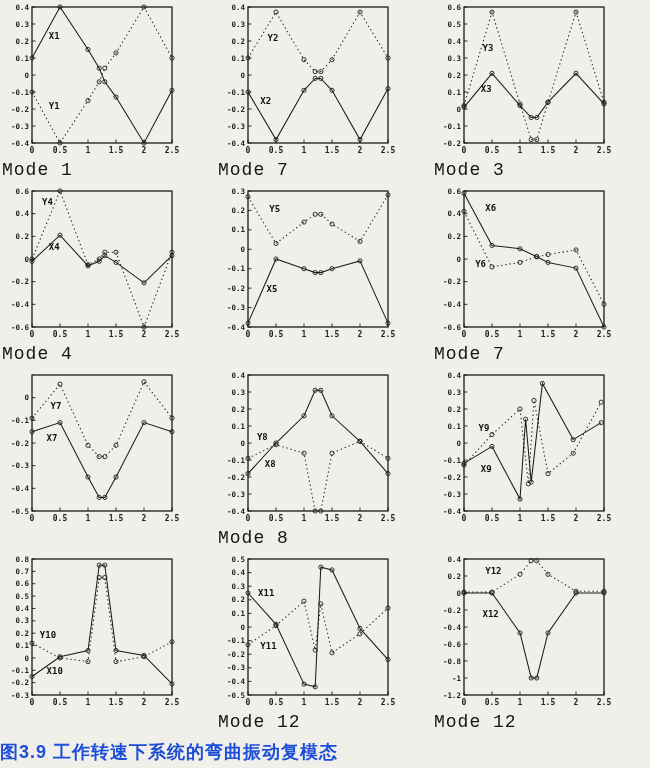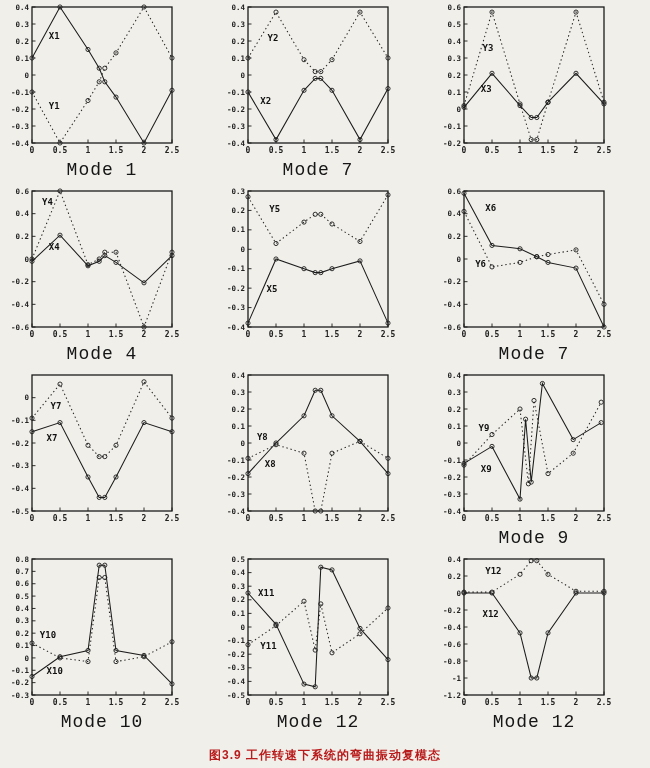--- a/index.html
+++ b/index.html
@@ -12,38 +12,37 @@
   }
   .page{width:650px;height:768px;position:relative;}
   .grid{
     display:grid;
     grid-template-columns:repeat(3,216px);
     padding:2px 0 0 2px;
   }
   .cell{height:184px;position:relative;}
   .plot-svg{display:block;}
   .mode-label{
-    text-align:center;
+    text-align:left;
     font-family:"Liberation Mono","DejaVu Sans Mono",monospace;
     font-size:18px;
     font-weight:500;
     letter-spacing:1px;
     color:#161616;
     margin-top:-2px;
     width:200px;
   }
   .caption{
     position:absolute;
     left:0;right:0;
     bottom:4px;
-    text-align:center;
     font-family:"Liberation Sans","DejaVu Sans",sans-serif;
-    font-size:12px;
+    font-size:18px;
     font-weight:600;
-    color:#b91c1c;
+    color:#1d4ed8;
     letter-spacing:1px;
   }
   .axis-box{fill:none;stroke:#1b1b1b;stroke-width:1.3;}
   .tickline{stroke:#1b1b1b;stroke-width:0.9;}
   .ticktext{
     font-family:"DejaVu Sans Mono",monospace;
     font-size:7.5px;
     font-weight:700;
     fill:#222;
   }
@@ -227,20 +226,21 @@
           <circle cx="30.0" cy="105.3" r="2.1" class="marker"></circle>
           <circle cx="58.0" cy="71.3" r="2.1" class="marker"></circle>
           <circle cx="86.0" cy="103.6" r="2.1" class="marker"></circle>
           <circle cx="97.2" cy="115.5" r="2.1" class="marker"></circle>
           <circle cx="102.8" cy="115.5" r="2.1" class="marker"></circle>
           <circle cx="114.0" cy="100.2" r="2.1" class="marker"></circle>
           <circle cx="142.0" cy="71.3" r="2.1" class="marker"></circle>
           <circle cx="170.0" cy="101.9" r="2.1" class="marker"></circle>
           <text x="46.8" y="90" class="series-label">X3</text>
         </svg>
+        <div class="mode-label">Mode 3</div>
       </div>
       <div class="cell">
         <svg width="212" height="160" class="plot-svg">
           <rect x="30" y="5" width="140" height="136" class="axis-box"></rect>
           <line x1="30" y1="5" x2="33.5" y2="5" class="tickline"></line>
           <text x="27" y="7.6" text-anchor="end" class="ticktext">0.6</text>
           <line x1="30" y1="27.66666666666666" x2="33.5" y2="27.66666666666666" class="tickline"></line>
           <text x="27" y="30.266666666666662" text-anchor="end" class="ticktext">0.4</text>
           <line x1="30" y1="50.33333333333333" x2="33.5" y2="50.33333333333333" class="tickline"></line>
           <text x="27" y="52.93333333333333" text-anchor="end" class="ticktext">0.2</text>
@@ -486,20 +486,21 @@
           <circle cx="30.0" cy="103.6" r="2.1" class="marker"></circle>
           <circle cx="58.0" cy="73.0" r="2.1" class="marker"></circle>
           <circle cx="86.0" cy="45.8" r="2.1" class="marker"></circle>
           <circle cx="97.2" cy="20.3" r="2.1" class="marker"></circle>
           <circle cx="102.8" cy="20.3" r="2.1" class="marker"></circle>
           <circle cx="114.0" cy="45.8" r="2.1" class="marker"></circle>
           <circle cx="142.0" cy="71.3" r="2.1" class="marker"></circle>
           <circle cx="170.0" cy="103.6" r="2.1" class="marker"></circle>
           <text x="46.8" y="96.80000000000001" class="series-label">X8</text>
         </svg>
+        <div class="mode-label">Mode 8</div>
       </div>
       <div class="cell">
         <svg width="212" height="160" class="plot-svg">
           <rect x="30" y="5" width="140" height="136" class="axis-box"></rect>
           <line x1="30" y1="5" x2="33.5" y2="5" class="tickline"></line>
           <text x="27" y="7.6" text-anchor="end" class="ticktext">0.4</text>
           <line x1="30" y1="22.000000000000004" x2="33.5" y2="22.000000000000004" class="tickline"></line>
           <text x="27" y="24.600000000000005" text-anchor="end" class="ticktext">0.3</text>
           <line x1="30" y1="39" x2="33.5" y2="39" class="tickline"></line>
           <text x="27" y="41.6" text-anchor="end" class="ticktext">0.2</text>
@@ -541,21 +542,20 @@
           <circle cx="30.0" cy="93.4" r="2.1" class="marker"></circle>
           <circle cx="58.0" cy="76.4" r="2.1" class="marker"></circle>
           <circle cx="86.0" cy="129.1" r="2.1" class="marker"></circle>
           <circle cx="91.6" cy="49.2" r="2.1" class="marker"></circle>
           <circle cx="97.2" cy="112.1" r="2.1" class="marker"></circle>
           <circle cx="108.4" cy="13.5" r="2.1" class="marker"></circle>
           <circle cx="139.2" cy="69.6" r="2.1" class="marker"></circle>
           <circle cx="167.2" cy="52.6" r="2.1" class="marker"></circle>
           <text x="46.8" y="101.9" class="series-label">X9</text>
         </svg>
-        <div class="mode-label">Mode 9</div>
       </div>
       <div class="cell">
         <svg width="212" height="160" class="plot-svg">
           <rect x="30" y="5" width="140" height="136" class="axis-box"></rect>
           <line x1="30" y1="5" x2="33.5" y2="5" class="tickline"></line>
           <text x="27" y="7.6" text-anchor="end" class="ticktext">0.8</text>
           <line x1="30" y1="17.363636363636374" x2="33.5" y2="17.363636363636374" class="tickline"></line>
           <text x="27" y="19.963636363636375" text-anchor="end" class="ticktext">0.7</text>
           <line x1="30" y1="29.72727272727273" x2="33.5" y2="29.72727272727273" class="tickline"></line>
           <text x="27" y="32.32727272727273" text-anchor="end" class="ticktext">0.6</text>
@@ -603,21 +603,20 @@
           <circle cx="30.0" cy="122.5" r="2.1" class="marker"></circle>
           <circle cx="58.0" cy="102.7" r="2.1" class="marker"></circle>
           <circle cx="86.0" cy="96.5" r="2.1" class="marker"></circle>
           <circle cx="97.2" cy="11.2" r="2.1" class="marker"></circle>
           <circle cx="102.8" cy="11.2" r="2.1" class="marker"></circle>
           <circle cx="114.0" cy="96.5" r="2.1" class="marker"></circle>
           <circle cx="142.0" cy="101.4" r="2.1" class="marker"></circle>
           <circle cx="170.0" cy="129.9" r="2.1" class="marker"></circle>
           <text x="44.56" y="119.98181818181818" class="series-label">X10</text>
         </svg>
-        <div class="mode-label">Mode 10</div>
       </div>
       <div class="cell">
         <svg width="212" height="160" class="plot-svg">
           <rect x="30" y="5" width="140" height="136" class="axis-box"></rect>
           <line x1="30" y1="5" x2="33.5" y2="5" class="tickline"></line>
           <text x="27" y="7.6" text-anchor="end" class="ticktext">0.5</text>
           <line x1="30" y1="18.599999999999998" x2="33.5" y2="18.599999999999998" class="tickline"></line>
           <text x="27" y="21.2" text-anchor="end" class="ticktext">0.4</text>
           <line x1="30" y1="32.2" x2="33.5" y2="32.2" class="tickline"></line>
           <text x="27" y="34.800000000000004" text-anchor="end" class="ticktext">0.3</text>

